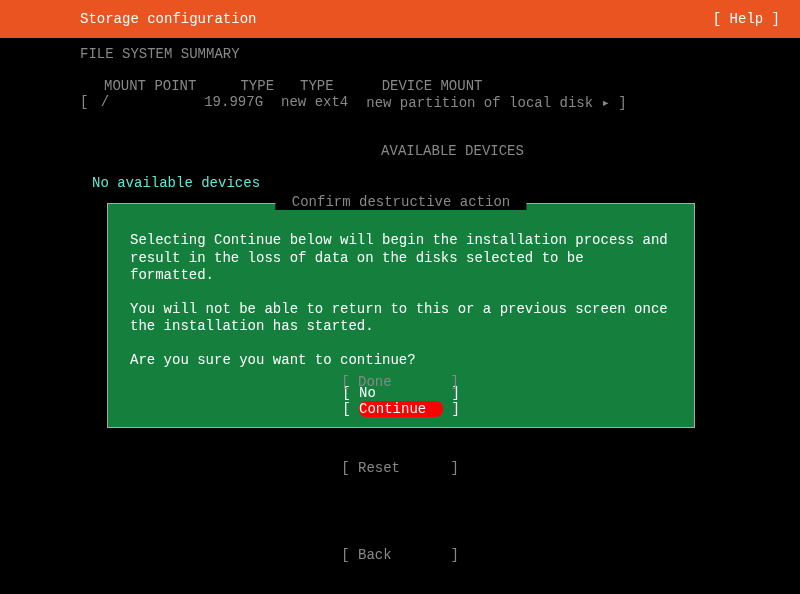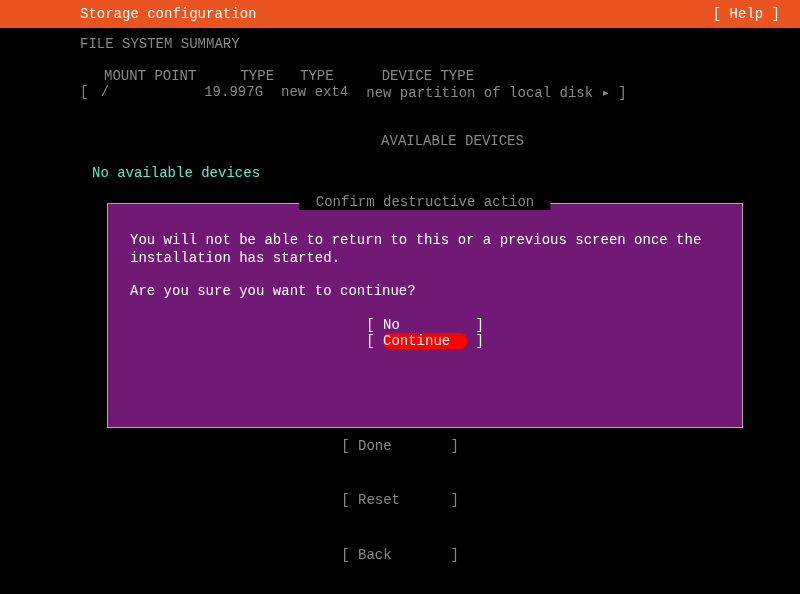--- a/index.html
+++ b/index.html
@@ -11,21 +11,21 @@
       height: 594px;
       overflow: hidden;
       color: #aaaaaa;
     }
     .titlebar {
       background: #e95420;
       color: #ffffff;
       display: flex;
       justify-content: space-between;
       padding: 3px 20px 3px 80px;
-      height: 28px;
+      height: 38px;
       align-items: center;
     }
     .content {
       padding: 8px 0 0 0;
       color: #888888;
     }
     .section-header {
       padding-left: 80px;
       margin-bottom: 16px;
       color: #888888;
@@ -53,24 +53,24 @@
     }
     .avail-text {
       padding-left: 92px;
       color: #5eead4;
       margin-bottom: 16px;
     }
     .dialog {
       position: absolute;
       left: 107px;
       top: 203px;
-      width: 636px;
+      width: 588px;
       height: 225px;
       border: 1px solid #aaaaaa;
-      background: #701a75;
+      background: #15803d;
     }
     .dialog-title {
       position: absolute;
       top: -10px;
       left: 50%;
       transform: translateX(-50%);
       background: #000000;
       padding: 0 8px;
       color: #888888;
       white-space: pre;
@@ -108,49 +108,51 @@
       left: 0;
       right: 0;
       bottom: 12px;
       text-align: center;
       color: #888888;
       line-height: 1.3;
       white-space: pre;
     }
     .bottom-btn {
       display: block;
+      margin-top: 32px;
     }
   </style>
 </head>
 <body>
 
 <div class="titlebar">
   <span>Storage configuration</span>
   <span>[ Help ]</span>
 </div>
 
 <div class="content">
   <div class="section-header">FILE SYSTEM SUMMARY</div>
 
   <div class="fs-table">
     <div class="header-row">
-      <span style="width:20px;display:inline-block;"></span><span>MOUNT POINT</span><span style="width:36px;display:inline-block;"></span><span>TYPE</span><span style="width:18px;display:inline-block;"></span><span>TYPE</span><span style="width:40px;display:inline-block;"></span><span>DEVICE TYPE</span>
+      <span style="width:20px;display:inline-block;"></span><span>MOUNT POINT</span><span style="width:36px;display:inline-block;"></span><span>TYPE</span><span style="width:18px;display:inline-block;"></span><span>TYPE</span><span style="width:40px;display:inline-block;"></span><span>DEVICE MOUNT</span>
     </div>
     <div class="data-row">
       <span>[ </span><span style="width:4px;display:inline-block;"></span><span>/</span><span style="width:95px;display:inline-block;"></span><span>19.997G</span><span style="width:18px;display:inline-block;"></span><span>new ext4</span><span style="width:18px;display:inline-block;"></span><span>new partition of local disk ▸ ]</span>
     </div>
   </div>
 
   <div class="section-header avail-section">AVAILABLE DEVICES</div>
   <div class="avail-text">No available devices</div>
 </div>
 
 <div class="dialog">
   <div class="dialog-title"> Confirm destructive action </div>
   <div class="dialog-content">
+    <div class="dialog-para">Selecting Continue below will begin the installation process and result in the loss of data on the disks selected to be formatted.</div>
     <div class="dialog-para">You will not be able to return to this or a previous screen once the installation has started.</div>
     <div class="dialog-para">Are you sure you want to continue?</div>
     <div class="dialog-buttons">
       <span class="dialog-btn btn-no">[ No         ]</span>
       <span class="dialog-btn btn-continue"><span>[ </span><span class="hl">Continue  </span><span> ]</span></span>
     </div>
   </div>
 </div>
 
 <div class="bottom-buttons">

